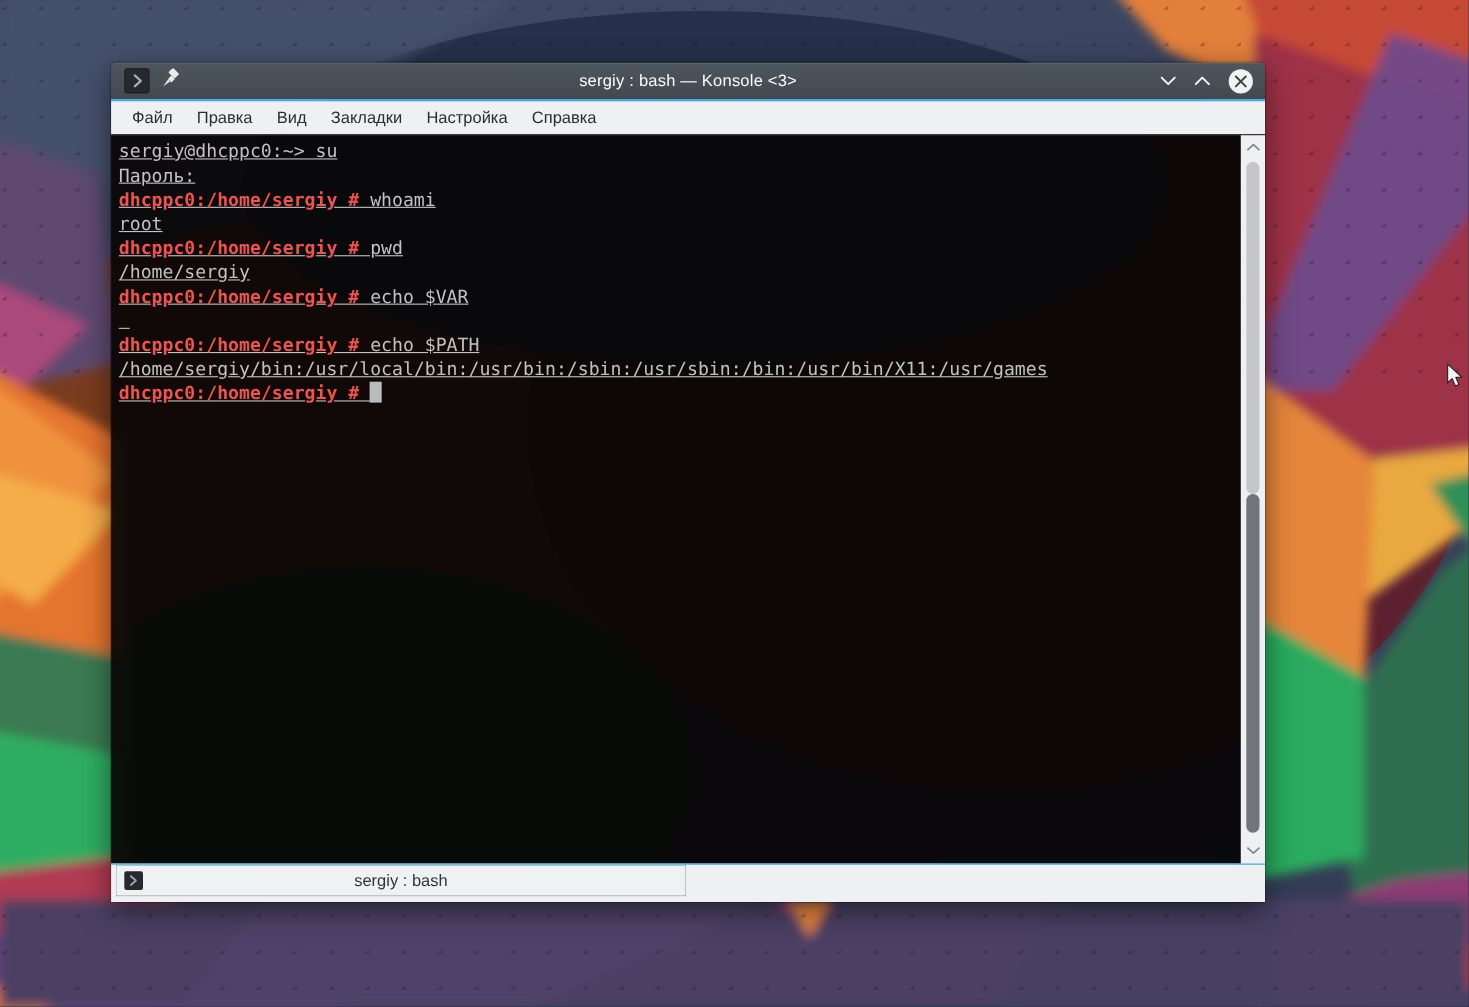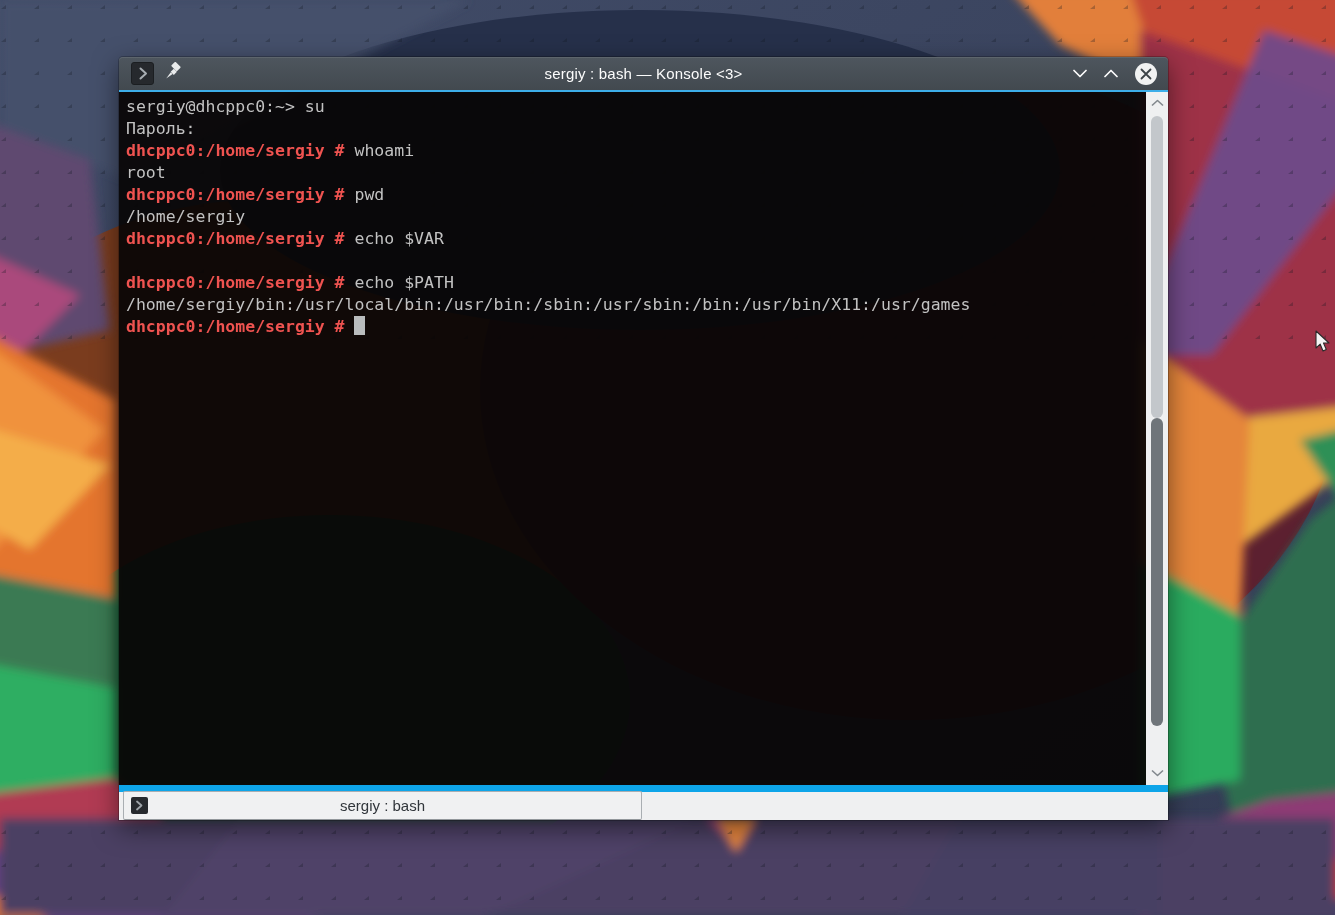--- a/index.html
+++ b/index.html
@@ -6,21 +6,21 @@
     --accent:#3daee9; --chrome:#eff0f1; --titlebar:#4a525a;
     --prompt:#ef5350; --fg:#c2c2c2; --menu-text:#2b2e31;
   }
   *{margin:0;padding:0;box-sizing:border-box;}
   html,body{width:1335px;height:915px;overflow:hidden;background:#39415c;
     font-family:"Liberation Sans","DejaVu Sans",sans-serif;}
   .desktop{position:absolute;inset:0;width:1335px;height:915px;}
   .desktop svg{display:block;width:1335px;height:915px;}
 
   
-  .window{position:absolute;left:119px;top:57px;width:1049px;height:763px;
+  .window{position:absolute;left:101px;top:57px;width:1049px;height:763px;
     border-radius:4px 4px 0 0;
     box-shadow:0 8px 26px rgba(0,0,0,.5),0 0 0 1px rgba(0,0,0,.22);
     display:flex;flex-direction:column;}
   .titlebar{height:33px;flex:0 0 33px;background:linear-gradient(#4e565e,#42494f);
     border-radius:4px 4px 0 0;position:relative;display:flex;align-items:center;
     box-shadow:inset 0 1px 0 rgba(255,255,255,.09);}
   .accent-line{height:2px;flex:0 0 2px;background:var(--accent);}
   .tb-left{position:absolute;left:12px;top:0;height:33px;display:flex;align-items:center;gap:10px;}
   .app-icon{width:23px;height:23px;background:#26292d;border:1px solid #1b1e21;border-radius:3px;
     display:flex;align-items:center;justify-content:center;}
@@ -30,36 +30,36 @@
   .close-btn{width:22px;height:22px;border-radius:50%;background:#f1f2f2;
     display:flex;align-items:center;justify-content:center;}
 
   .menubar{height:31px;flex:0 0 31px;background:var(--chrome);display:flex;align-items:center;
     padding-left:8px;border-bottom:1px solid #0a0a0a;}
   .menu-item{color:var(--menu-text);font-size:15px;padding:5px 11px;cursor:default;}
 
   .win-body{flex:1 1 auto;display:flex;min-height:0;}
   .terminal{flex:1 1 auto;background:rgba(7,5,5,.928);padding:4px 0 0 7px;
     font-family:"DejaVu Sans Mono","Liberation Mono",monospace;
-    font-size:16.5px;line-height:22px;white-space:pre;overflow:hidden;color:var(--fg);}
+    font-size:16.5px;line-height:22px;white-space:pre;overflow:hidden;color:var(--fg);text-decoration:underline;}
   .tline{height:22px;}
   .tline .prompt{color:var(--prompt);font-weight:bold;margin-top:36px;}
   .tline .fg{color:var(--fg);}
   .cursor{display:inline-block;width:11px;height:19px;background:#b9bcbd;vertical-align:-3px;}
 
   .scrollbar{flex:0 0 22px;background:var(--chrome);position:relative;}
   .sb-arrow{position:absolute;left:0;width:22px;display:flex;justify-content:center;}
   .sb-up{top:7px;} .sb-down{bottom:8px;}
   .sb-track-upper{position:absolute;left:5px;top:24px;width:12px;height:302px;
     background:#c3c7cb;border-radius:6px;}
   .sb-thumb{position:absolute;left:5px;top:326px;width:12px;height:308px;
     background:#6f757a;border-radius:6px;}
 
-  .tabbar{height:35px;flex:0 0 35px;background:var(--chrome);border-top:7px solid #0ea5e9;
-    display:flex;align-items:flex-end;padding:0 4px;}
+  .tabbar{height:35px;flex:0 0 35px;background:var(--chrome);border-top:1px solid #0ea5e9;
+    display:flex;align-items:flex-start;padding:0 4px;}
   .tab{position:relative;width:519px;height:29px;background:#f0f1f2;
     border:1px solid #a9aeb2;border-bottom-color:#92979b;border-radius:2px;
     display:flex;align-items:center;justify-content:center;}
   .tab-icon{position:absolute;left:7px;top:5px;width:17px;height:17px;background:#26292d;
     border-radius:2px;display:flex;align-items:center;justify-content:center;}
   .tab-label{color:#31363b;font-size:15px;}
 
   .mouse-cursor{position:absolute;left:1315px;top:330px;}
 </style>
 </head>
@@ -160,20 +160,28 @@
       </div>
       <div class="tb-btn close-btn">
         <svg width="12" height="12">
             <path d="M1.5,1.5 L10.5,10.5 M10.5,1.5 L1.5,10.5" stroke="#3c4347" stroke-width="1.8" stroke-linecap="round"></path>
           </svg>
       </div>
     </div>
   </div>
   <div class="accent-line"></div>
 
+  <div class="menubar">
+      <span class="menu-item">Файл</span>
+      <span class="menu-item">Правка</span>
+      <span class="menu-item">Вид</span>
+      <span class="menu-item">Закладки</span>
+      <span class="menu-item">Настройка</span>
+      <span class="menu-item">Справка</span>
+    </div>
 
   <div class="win-body">
     <div class="terminal"><div class="tline"><span class="fg">sergiy@dhcppc0:~&gt; su</span></div><div class="tline"><span class="fg">Пароль:</span></div><div class="tline"><span class="prompt">dhcppc0:/home/sergiy #</span><span class="fg"> whoami</span></div><div class="tline"><span class="fg">root</span></div><div class="tline"><span class="prompt">dhcppc0:/home/sergiy #</span><span class="fg"> pwd</span></div><div class="tline"><span class="fg">/home/sergiy</span></div><div class="tline"><span class="prompt">dhcppc0:/home/sergiy #</span><span class="fg"> echo $VAR</span></div><div class="tline">&nbsp;</div><div class="tline"><span class="prompt">dhcppc0:/home/sergiy #</span><span class="fg"> echo $PATH</span></div><div class="tline"><span class="fg">/home/sergiy/bin:/usr/local/bin:/usr/bin:/sbin:/usr/sbin:/bin:/usr/bin/X11:/usr/games</span></div><div class="tline"><span class="prompt">dhcppc0:/home/sergiy #</span><span class="fg"> </span><span class="cursor"></span></div></div>
     <div class="scrollbar">
       <div class="sb-arrow sb-up">
         <svg width="13" height="8">
             <polyline points="1,6.5 6.5,1.5 12,6.5" fill="none" stroke="#82888d" stroke-width="1.6" stroke-linejoin="round"></polyline>
           </svg>
       </div>
       <div class="sb-track-upper"></div>

